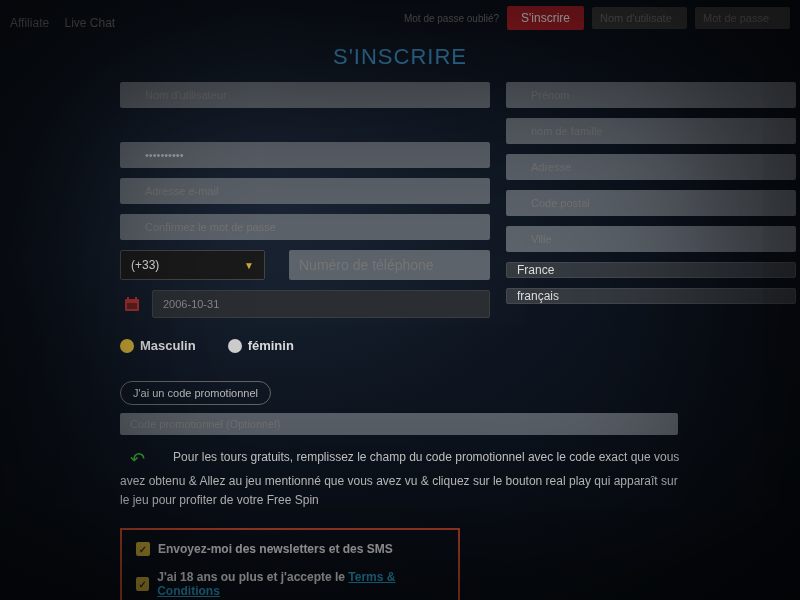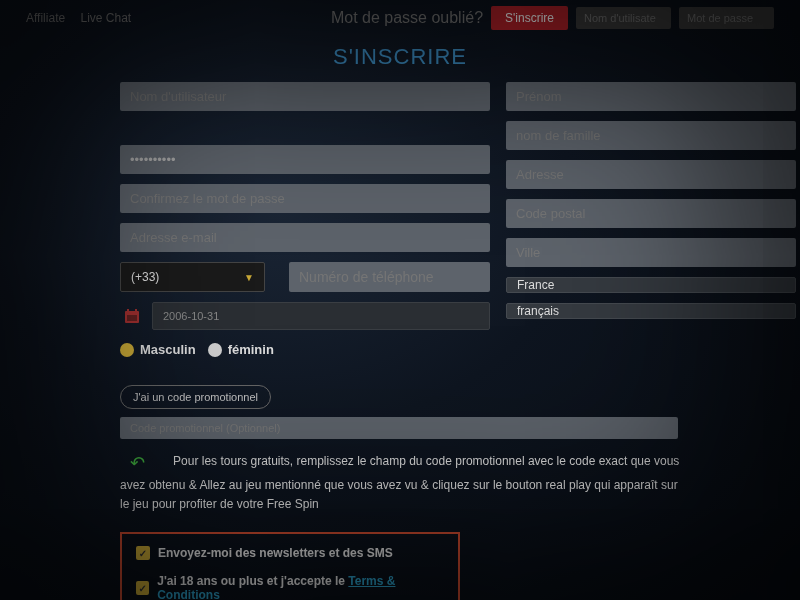--- a/index.html
+++ b/index.html
@@ -1,36 +1,36 @@
 <!DOCTYPE html>
 <html><head>
 <meta charset="utf-8">
 <style>
 *{box-sizing:border-box;margin:0;padding:0;font-family:Arial,Helvetica,sans-serif}
 body{background:radial-gradient(ellipse at 35% 35%,#1a2535 0%,#0e1520 40%,#060a10 100%);width:800px;height:600px;overflow:hidden;color:#c0c0c0;font-size:12px}
-.top-nav{display:flex;align-items:center;padding:6px 26px;justify-content:space-between}
+.top-nav{display:flex;align-items:flex-end;padding:6px 10px;justify-content:space-between}
 .nav-left a{color:#7a7a7a;text-decoration:none;margin-right:12px;font-size:12px}
 .nav-right{display:flex;align-items:center;gap:8px}
-.forgot{color:#7a7a7a;font-size:16px}
+.forgot{color:#7a7a7a;font-size:10px}
 .btn-red{background:#b5222a;color:#fff;border:none;padding:5px 14px;font-size:12px;border-radius:2px}
 .input-top{background:#3a3a3a;border:none;padding:5px 8px;color:#888;font-size:11px;width:95px;border-radius:2px}
 .page-title{text-align:center;color:#3d8fc5;font-size:22px;font-weight:normal;letter-spacing:1px;margin:8px 0 12px}
 .form-wrap{display:flex;gap:16px;padding:0 120px}
 .col{flex:1;display:flex;flex-direction:column;gap:10px}
-.field{background:#5d636b;border:none;padding:7px 10px;color:#aaa;font-size:13px;border-radius:2px;width:100%}
+.field{background:#5d636b;border:none;padding:7px 25px;color:#aaa;font-size:11px;border-radius:2px;width:100%}
 .col-right .field{width:290px}
 .phone-row{display:flex;gap:24px}
 .phone-code{background:#1a1a1a;border:1px solid #444;color:#ddd;padding:7px 10px;font-size:12px;width:145px;display:flex;justify-content:space-between;align-items:center;border-radius:2px}
 .chev{color:#c9a937;font-size:10px}
 .phone-num{flex:1;background:#5d636b;border:none;padding:7px 10px;color:#aaa;font-size:14px;border-radius:2px}
 .date-row{display:flex;gap:8px;align-items:center}
 .cal-icon{width:24px;height:24px;display:flex;align-items:center;justify-content:center;color:#a03030;font-size:16px}
 .date-field{flex:1;background:#2a2e33;border:1px solid #3a3e43;color:#888;padding:7px 10px;font-size:11px;border-radius:2px}
 .darker-field{background:#353a40;border:1px solid #454a50;color:#ddd;padding:0 10px;font-size:12px;width:290px;border-radius:2px}
-.gender-row{display:flex;gap:12px;align-items:flex-end;margin-top:12px;padding:0 120px}
+.gender-row{display:flex;gap:32px;align-items:flex-end;margin-top:20px;padding:0 120px}
 .radio{display:flex;align-items:center;gap:6px;color:#dcdcdc;font-size:13px;font-weight:bold}
 .radio-dot{width:14px;height:14px;border-radius:50%;background:#d0d0d0}
 .radio-dot.sel{background:#c9a937}
 .promo-btn{margin:28px 0 8px 120px;background:transparent;border:1px solid #666;color:#c0c0c0;padding:5px 12px;font-size:11px;border-radius:12px}
 .promo-field{margin:0 120px;background:#5d636b;border:none;padding:5px 10px;color:#aaa;font-size:11px;border-radius:2px;width:558px}
 .hint-row{margin:8px 120px 0;color:#d8d8d8;font-size:12px;line-height:1.6}
 .arrow{display:inline-block;color:#3eaa3e;font-size:18px;vertical-align:middle;margin-right:28px;margin-left:10px;transform:translateY(2px)}
 .consent-box{margin:18px 120px 0;border:2px solid #c94a2f;padding:12px 14px;width:340px}
 .consent-row{display:flex;align-items:center;gap:8px;color:#e0e0e0;font-size:12px;font-weight:bold;margin-bottom:14px}
 .consent-row:last-child{margin-bottom:0}
@@ -55,22 +55,22 @@
     <input class="input-top" placeholder="Mot de passe" style="">
   </div>
 </div>
 
 <h1 class="page-title">S'INSCRIRE</h1>
 
 <div class="form-wrap">
   <div class="col">
     <input class="field" placeholder="Nom d'utilisateur" style="">
     <input class="field" style="margin-top: 24px;" value="••••••••••">
+    <input class="field" placeholder="Adresse e-mail" style="">
     <input class="field" placeholder="Confirmez le mot de passe" style="">
-    <input class="field" placeholder="Adresse e-mail" style="">
     <div class="phone-row">
       <div class="phone-code">
         <span>(+33)</span>
         <span class="chev">▼</span>
       </div>
       <input class="phone-num" placeholder="Numéro de téléphone" style="">
     </div>
     <div class="date-row">
       <div class="cal-icon">
         <svg width="16" height="16" viewBox="0 0 16 16">

